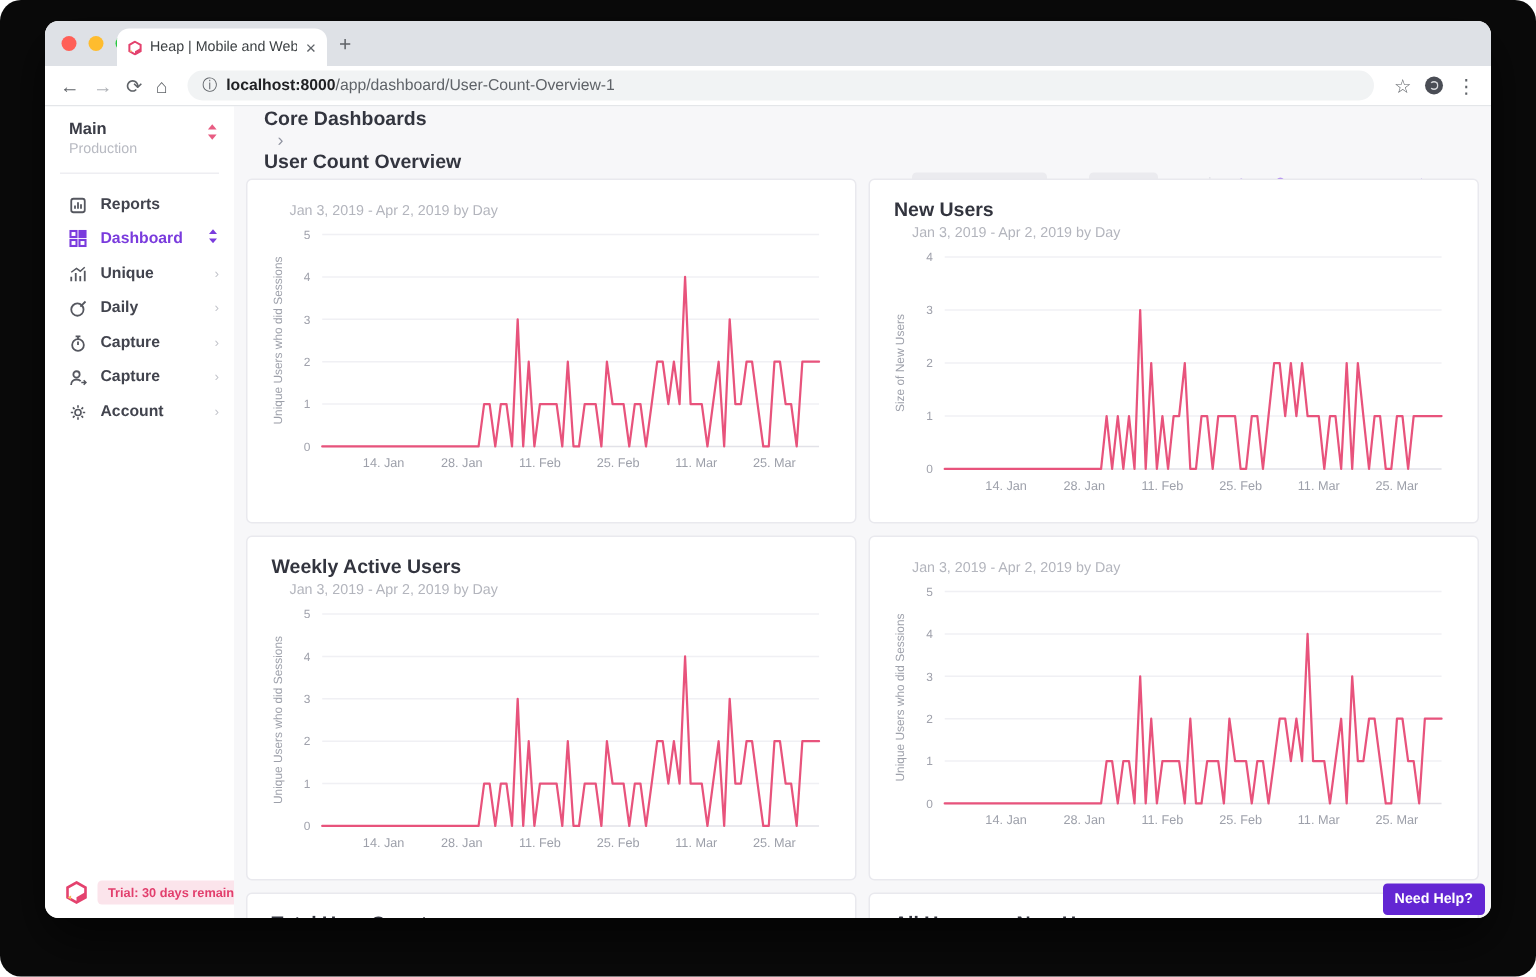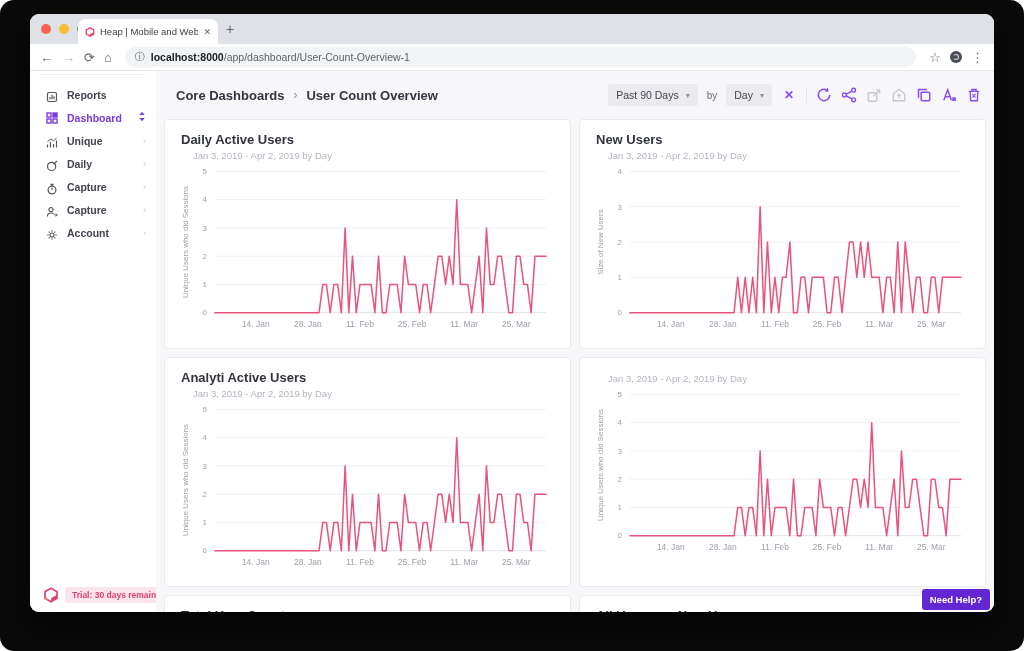--- a/index.html
+++ b/index.html
@@ -50,21 +50,21 @@
   .nav-item .lbl { font-size:10.5px; font-weight:700; color:#42444e; }
   .nav-item .chev { margin-left:auto; font-size:9px; color:#c3c5cc; }
   .nav-item.active .lbl, .nav-item.active .ic { color:#7a3bdd; }
   .nav-item.active .ic svg, .ws .pink svg { display:block; }
   .trial { position:absolute; left:13px; bottom:9px; display:flex; align-items:center; gap:6px; }
   .trial-badge { background:#fbe4eb; color:#e23f6d; font-size:8.5px; font-weight:600; padding:3px 7px;
                  border-radius:3px; white-space:nowrap; }
 
   
   .main { flex:1; background:#f7f7f9; padding:0 8px; position:relative; overflow:hidden; }
-  .page-header { height:48px; display:flex; align-items:center; padding:0 4px 0 12px; }
+  .page-header { height:48px; display:flex; align-items:flex-start; padding:0 4px 0 12px;flex-direction:column; }
   .crumb { font-size:13px; font-weight:700; color:#33353f; }
   .crumb-sep { font-size:12px; color:#9093a0; margin:0 9px; font-weight:400; }
   .controls { margin-left:auto; display:flex; align-items:center; gap:9px; }
   .pill { background:#ebebef; border-radius:3px; height:22px; display:flex; align-items:center; gap:7px;
           padding:0 8px; font-size:10.5px; color:#43454f; }
   .pill .dd { font-size:8px; color:#8f919c; }
   .by { font-size:10px; color:#6b6d78; }
   .xbtn { color:#8a4af3; font-size:12px; font-weight:700; margin:0 3px; }
   .vsep { width:1px; height:16px; background:#e4e4ea; }
   .act { width:16px; height:16px; color:#8a4af3; }
@@ -117,20 +117,30 @@
         <span class="omni-url"><b style="font-weight:700">localhost:8000</b><span class="path">/app/dashboard/User-Count-Overview-1</span></span>
       </div>
       <span class="nav-ic">☆</span>
       <span class="ext-dot"></span>
       <span class="nav-ic">⋮</span>
     </div>
 
     <div class="app">
 
       <aside class="sidebar">
+        <div class="ws">
+          <div class="ws-name">Main</div>
+          <div class="ws-env">Production</div>
+          <span class="caret-ud pink">
+            <svg width="9" height="12" viewBox="0 0 10 14" fill="#e85c82">
+                <path d="M5 1 L8.4 5 H1.6 Z"></path>
+                <path d="M5 13 L1.6 9 H8.4 Z"></path>
+              </svg>
+          </span>
+        </div>
         <div class="sep"></div>
 
         <div class="nav-item">
           <span class="ic">
             <svg width="12" height="12" viewBox="0 0 12 12" fill="none" stroke="currentColor" stroke-width="1.2">
               <rect x="1.5" y="1.5" width="9" height="9" rx="1.5"></rect>
                 <path d="M4 8.2V6 M6 8.2V3.8 M8 8.2V5.2"></path>
               </svg>
           </span>
           <span class="lbl">Reports</span>
@@ -280,98 +290,20 @@
             <span class="act">
               <svg viewBox="0 0 14 14" fill="none" stroke="currentColor" stroke-width="1.2">
                 <path d="M2.5 3.8 h9 M5.2 3.8 V2.2 h3.6 v1.6 M3.6 3.8 l.5 8.2 h5.8 l.5-8.2"></path>
                   <path d="M5.6 6 l2.8 3.4 M8.4 6 L5.6 9.4" stroke-width="1"></path>
                 </svg>
             </span>
           </div>
         </div>
 
         <div class="row">
-          <div class="card">
-            <div class="c-title">Daily Active Users</div>
-            <div class="c-sub">Jan 3, 2019 - Apr 2, 2019 by Day</div>
-            <svg class="chart" viewBox="0 0 375 170">
-                <line x1="34" y1="150" x2="367" y2="150" stroke="#e2e2e8" stroke-width="1"></line>
-                <text x="26" y="152.8" text-anchor="end" font-size="8" fill="#a0a2ac">0</text>
-                <line x1="34" y1="121.60000000000001" x2="367" y2="121.60000000000001" stroke="#f0f0f4" stroke-width="1"></line>
-                <text x="26" y="124.4" text-anchor="end" font-size="8" fill="#a0a2ac">1</text>
-                <line x1="34" y1="93.2" x2="367" y2="93.2" stroke="#f0f0f4" stroke-width="1"></line>
-                <text x="26" y="96" text-anchor="end" font-size="8" fill="#a0a2ac">2</text>
-                <line x1="34" y1="64.80000000000001" x2="367" y2="64.80000000000001" stroke="#f0f0f4" stroke-width="1"></line>
-                <text x="26" y="67.60000000000001" text-anchor="end" font-size="8" fill="#a0a2ac">3</text>
-                <line x1="34" y1="36.39999999999999" x2="367" y2="36.39999999999999" stroke="#f0f0f4" stroke-width="1"></line>
-                <text x="26" y="39.19999999999999" text-anchor="end" font-size="8" fill="#a0a2ac">4</text>
-                <line x1="34" y1="8" x2="367" y2="8" stroke="#f0f0f4" stroke-width="1"></line>
-                <text x="26" y="10.8" text-anchor="end" font-size="8" fill="#a0a2ac">5</text>
-                <text x="75.15730337078651" y="164" text-anchor="middle" font-size="8.5" fill="#9da0aa">14. Jan</text>
-                <text x="127.53932584269663" y="164" text-anchor="middle" font-size="8.5" fill="#9da0aa">28. Jan</text>
-                <text x="179.92134831460675" y="164" text-anchor="middle" font-size="8.5" fill="#9da0aa">11. Feb</text>
-                <text x="232.30337078651687" y="164" text-anchor="middle" font-size="8.5" fill="#9da0aa">25. Feb</text>
-                <text x="284.685393258427" y="164" text-anchor="middle" font-size="8.5" fill="#9da0aa">11. Mar</text>
-                <text x="337.0674157303371" y="164" text-anchor="middle" font-size="8.5" fill="#9da0aa">25. Mar</text>
-                <text transform="translate(7 79) rotate(-90)" text-anchor="middle" font-size="8" fill="#9da0aa">Unique Users who did Sessions</text>
-                <polyline points="34.0,150.0 37.7,150.0 41.5,150.0 45.2,150.0 49.0,150.0 52.7,150.0 56.4,150.0 60.2,150.0 63.9,150.0 67.7,150.0 71.4,150.0 75.2,150.0 78.9,150.0 82.6,150.0 86.4,150.0 90.1,150.0 93.9,150.0 97.6,150.0 101.3,150.0 105.1,150.0 108.8,150.0 112.6,150.0 116.3,150.0 120.1,150.0 123.8,150.0 127.5,150.0 131.3,150.0 135.0,150.0 138.8,150.0 142.5,121.6 146.2,121.6 150.0,150.0 153.7,121.6 157.5,121.6 161.2,150.0 165.0,64.8 168.7,150.0 172.4,93.2 176.2,150.0 179.9,121.6 183.7,121.6 187.4,121.6 191.1,121.6 194.9,150.0 198.6,93.2 202.4,150.0 206.1,150.0 209.9,121.6 213.6,121.6 217.3,121.6 221.1,150.0 224.8,93.2 228.6,121.6 232.3,121.6 236.0,121.6 239.8,150.0 243.5,121.6 247.3,121.6 251.0,150.0 254.8,121.6 258.5,93.2 262.2,93.2 266.0,121.6 269.7,93.2 273.5,121.6 277.2,36.4 280.9,121.6 284.7,121.6 288.4,121.6 292.2,150.0 295.9,121.6 299.7,93.2 303.4,150.0 307.1,64.8 310.9,121.6 314.6,121.6 318.4,93.2 322.1,93.2 325.8,121.6 329.6,150.0 333.3,150.0 337.1,93.2 340.8,93.2 344.6,121.6 348.3,121.6 352.0,150.0 355.8,93.2 359.5,93.2 363.3,93.2 367.0,93.2" fill="none" stroke="#e8537c" stroke-width="1.5" stroke-linejoin="round" stroke-linecap="round"></polyline>
-              </svg>
-          </div>
-          <div class="card">
-            <div class="c-title">New Users</div>
-            <div class="c-sub">Jan 3, 2019 - Apr 2, 2019 by Day</div>
-            <svg class="chart" viewBox="0 0 375 170">
-                <line x1="34" y1="150" x2="367" y2="150" stroke="#e2e2e8" stroke-width="1"></line>
-                <text x="26" y="152.8" text-anchor="end" font-size="8" fill="#a0a2ac">0</text>
-                <line x1="34" y1="114.5" x2="367" y2="114.5" stroke="#f0f0f4" stroke-width="1"></line>
-                <text x="26" y="117.3" text-anchor="end" font-size="8" fill="#a0a2ac">1</text>
-                <line x1="34" y1="79" x2="367" y2="79" stroke="#f0f0f4" stroke-width="1"></line>
-                <text x="26" y="81.8" text-anchor="end" font-size="8" fill="#a0a2ac">2</text>
-                <line x1="34" y1="43.5" x2="367" y2="43.5" stroke="#f0f0f4" stroke-width="1"></line>
-                <text x="26" y="46.3" text-anchor="end" font-size="8" fill="#a0a2ac">3</text>
-                <line x1="34" y1="8" x2="367" y2="8" stroke="#f0f0f4" stroke-width="1"></line>
-                <text x="26" y="10.8" text-anchor="end" font-size="8" fill="#a0a2ac">4</text>
-                <text x="75.15730337078651" y="164" text-anchor="middle" font-size="8.5" fill="#9da0aa">14. Jan</text>
-                <text x="127.53932584269663" y="164" text-anchor="middle" font-size="8.5" fill="#9da0aa">28. Jan</text>
-                <text x="179.92134831460675" y="164" text-anchor="middle" font-size="8.5" fill="#9da0aa">11. Feb</text>
-                <text x="232.30337078651687" y="164" text-anchor="middle" font-size="8.5" fill="#9da0aa">25. Feb</text>
-                <text x="284.685393258427" y="164" text-anchor="middle" font-size="8.5" fill="#9da0aa">11. Mar</text>
-                <text x="337.0674157303371" y="164" text-anchor="middle" font-size="8.5" fill="#9da0aa">25. Mar</text>
-                <text transform="translate(7 79) rotate(-90)" text-anchor="middle" font-size="8" fill="#9da0aa">Size of New Users</text>
-                <polyline points="34.0,150.0 37.7,150.0 41.5,150.0 45.2,150.0 49.0,150.0 52.7,150.0 56.4,150.0 60.2,150.0 63.9,150.0 67.7,150.0 71.4,150.0 75.2,150.0 78.9,150.0 82.6,150.0 86.4,150.0 90.1,150.0 93.9,150.0 97.6,150.0 101.3,150.0 105.1,150.0 108.8,150.0 112.6,150.0 116.3,150.0 120.1,150.0 123.8,150.0 127.5,150.0 131.3,150.0 135.0,150.0 138.8,150.0 142.5,114.5 146.2,150.0 150.0,114.5 153.7,150.0 157.5,114.5 161.2,150.0 165.0,43.5 168.7,150.0 172.4,79.0 176.2,150.0 179.9,114.5 183.7,150.0 187.4,114.5 191.1,114.5 194.9,79.0 198.6,150.0 202.4,150.0 206.1,114.5 209.9,114.5 213.6,150.0 217.3,114.5 221.1,114.5 224.8,114.5 228.6,114.5 232.3,150.0 236.0,150.0 239.8,114.5 243.5,114.5 247.3,150.0 251.0,114.5 254.8,79.0 258.5,79.0 262.2,114.5 266.0,79.0 269.7,114.5 273.5,79.0 277.2,114.5 280.9,114.5 284.7,114.5 288.4,150.0 292.2,114.5 295.9,114.5 299.7,150.0 303.4,79.0 307.1,150.0 310.9,79.0 314.6,114.5 318.4,150.0 322.1,114.5 325.8,114.5 329.6,150.0 333.3,150.0 337.1,114.5 340.8,114.5 344.6,150.0 348.3,114.5 352.0,114.5 355.8,114.5 359.5,114.5 363.3,114.5 367.0,114.5" fill="none" stroke="#e8537c" stroke-width="1.5" stroke-linejoin="round" stroke-linecap="round"></polyline>
-              </svg>
-          </div>
-        </div>
-        <div class="row">
-          <div class="card">
-            <div class="c-title">Analyti Active Users</div>
-            <div class="c-sub">Jan 3, 2019 - Apr 2, 2019 by Day</div>
-            <svg class="chart" viewBox="0 0 375 170">
-                <line x1="34" y1="150" x2="367" y2="150" stroke="#e2e2e8" stroke-width="1"></line>
-                <text x="26" y="152.8" text-anchor="end" font-size="8" fill="#a0a2ac">0</text>
-                <line x1="34" y1="121.60000000000001" x2="367" y2="121.60000000000001" stroke="#f0f0f4" stroke-width="1"></line>
-                <text x="26" y="124.4" text-anchor="end" font-size="8" fill="#a0a2ac">1</text>
-                <line x1="34" y1="93.2" x2="367" y2="93.2" stroke="#f0f0f4" stroke-width="1"></line>
-                <text x="26" y="96" text-anchor="end" font-size="8" fill="#a0a2ac">2</text>
-                <line x1="34" y1="64.80000000000001" x2="367" y2="64.80000000000001" stroke="#f0f0f4" stroke-width="1"></line>
-                <text x="26" y="67.60000000000001" text-anchor="end" font-size="8" fill="#a0a2ac">3</text>
-                <line x1="34" y1="36.39999999999999" x2="367" y2="36.39999999999999" stroke="#f0f0f4" stroke-width="1"></line>
-                <text x="26" y="39.19999999999999" text-anchor="end" font-size="8" fill="#a0a2ac">4</text>
-                <line x1="34" y1="8" x2="367" y2="8" stroke="#f0f0f4" stroke-width="1"></line>
-                <text x="26" y="10.8" text-anchor="end" font-size="8" fill="#a0a2ac">5</text>
-                <text x="75.15730337078651" y="164" text-anchor="middle" font-size="8.5" fill="#9da0aa">14. Jan</text>
-                <text x="127.53932584269663" y="164" text-anchor="middle" font-size="8.5" fill="#9da0aa">28. Jan</text>
-                <text x="179.92134831460675" y="164" text-anchor="middle" font-size="8.5" fill="#9da0aa">11. Feb</text>
-                <text x="232.30337078651687" y="164" text-anchor="middle" font-size="8.5" fill="#9da0aa">25. Feb</text>
-                <text x="284.685393258427" y="164" text-anchor="middle" font-size="8.5" fill="#9da0aa">11. Mar</text>
-                <text x="337.0674157303371" y="164" text-anchor="middle" font-size="8.5" fill="#9da0aa">25. Mar</text>
-                <text transform="translate(7 79) rotate(-90)" text-anchor="middle" font-size="8" fill="#9da0aa">Unique Users who did Sessions</text>
-                <polyline points="34.0,150.0 37.7,150.0 41.5,150.0 45.2,150.0 49.0,150.0 52.7,150.0 56.4,150.0 60.2,150.0 63.9,150.0 67.7,150.0 71.4,150.0 75.2,150.0 78.9,150.0 82.6,150.0 86.4,150.0 90.1,150.0 93.9,150.0 97.6,150.0 101.3,150.0 105.1,150.0 108.8,150.0 112.6,150.0 116.3,150.0 120.1,150.0 123.8,150.0 127.5,150.0 131.3,150.0 135.0,150.0 138.8,150.0 142.5,121.6 146.2,121.6 150.0,150.0 153.7,121.6 157.5,121.6 161.2,150.0 165.0,64.8 168.7,150.0 172.4,93.2 176.2,150.0 179.9,121.6 183.7,121.6 187.4,121.6 191.1,121.6 194.9,150.0 198.6,93.2 202.4,150.0 206.1,150.0 209.9,121.6 213.6,121.6 217.3,121.6 221.1,150.0 224.8,93.2 228.6,121.6 232.3,121.6 236.0,121.6 239.8,150.0 243.5,121.6 247.3,121.6 251.0,150.0 254.8,121.6 258.5,93.2 262.2,93.2 266.0,121.6 269.7,93.2 273.5,121.6 277.2,36.4 280.9,121.6 284.7,121.6 288.4,121.6 292.2,150.0 295.9,121.6 299.7,93.2 303.4,150.0 307.1,64.8 310.9,121.6 314.6,121.6 318.4,93.2 322.1,93.2 325.8,121.6 329.6,150.0 333.3,150.0 337.1,93.2 340.8,93.2 344.6,121.6 348.3,121.6 352.0,150.0 355.8,93.2 359.5,93.2 363.3,93.2 367.0,93.2" fill="none" stroke="#e8537c" stroke-width="1.5" stroke-linejoin="round" stroke-linecap="round"></polyline>
-              </svg>
-          </div>
           <div class="card">
             <div class="c-sub">Jan 3, 2019 - Apr 2, 2019 by Day</div>
             <svg class="chart" viewBox="0 0 375 170">
                 <line x1="34" y1="150" x2="367" y2="150" stroke="#e2e2e8" stroke-width="1"></line>
                 <text x="26" y="152.8" text-anchor="end" font-size="8" fill="#a0a2ac">0</text>
                 <line x1="34" y1="121.60000000000001" x2="367" y2="121.60000000000001" stroke="#f0f0f4" stroke-width="1"></line>
                 <text x="26" y="124.4" text-anchor="end" font-size="8" fill="#a0a2ac">1</text>
                 <line x1="34" y1="93.2" x2="367" y2="93.2" stroke="#f0f0f4" stroke-width="1"></line>
                 <text x="26" y="96" text-anchor="end" font-size="8" fill="#a0a2ac">2</text>
                 <line x1="34" y1="64.80000000000001" x2="367" y2="64.80000000000001" stroke="#f0f0f4" stroke-width="1"></line>
@@ -383,20 +315,97 @@
                 <text x="75.15730337078651" y="164" text-anchor="middle" font-size="8.5" fill="#9da0aa">14. Jan</text>
                 <text x="127.53932584269663" y="164" text-anchor="middle" font-size="8.5" fill="#9da0aa">28. Jan</text>
                 <text x="179.92134831460675" y="164" text-anchor="middle" font-size="8.5" fill="#9da0aa">11. Feb</text>
                 <text x="232.30337078651687" y="164" text-anchor="middle" font-size="8.5" fill="#9da0aa">25. Feb</text>
                 <text x="284.685393258427" y="164" text-anchor="middle" font-size="8.5" fill="#9da0aa">11. Mar</text>
                 <text x="337.0674157303371" y="164" text-anchor="middle" font-size="8.5" fill="#9da0aa">25. Mar</text>
                 <text transform="translate(7 79) rotate(-90)" text-anchor="middle" font-size="8" fill="#9da0aa">Unique Users who did Sessions</text>
                 <polyline points="34.0,150.0 37.7,150.0 41.5,150.0 45.2,150.0 49.0,150.0 52.7,150.0 56.4,150.0 60.2,150.0 63.9,150.0 67.7,150.0 71.4,150.0 75.2,150.0 78.9,150.0 82.6,150.0 86.4,150.0 90.1,150.0 93.9,150.0 97.6,150.0 101.3,150.0 105.1,150.0 108.8,150.0 112.6,150.0 116.3,150.0 120.1,150.0 123.8,150.0 127.5,150.0 131.3,150.0 135.0,150.0 138.8,150.0 142.5,121.6 146.2,121.6 150.0,150.0 153.7,121.6 157.5,121.6 161.2,150.0 165.0,64.8 168.7,150.0 172.4,93.2 176.2,150.0 179.9,121.6 183.7,121.6 187.4,121.6 191.1,121.6 194.9,150.0 198.6,93.2 202.4,150.0 206.1,150.0 209.9,121.6 213.6,121.6 217.3,121.6 221.1,150.0 224.8,93.2 228.6,121.6 232.3,121.6 236.0,121.6 239.8,150.0 243.5,121.6 247.3,121.6 251.0,150.0 254.8,121.6 258.5,93.2 262.2,93.2 266.0,121.6 269.7,93.2 273.5,121.6 277.2,36.4 280.9,121.6 284.7,121.6 288.4,121.6 292.2,150.0 295.9,121.6 299.7,93.2 303.4,150.0 307.1,64.8 310.9,121.6 314.6,121.6 318.4,93.2 322.1,93.2 325.8,121.6 329.6,150.0 333.3,150.0 337.1,93.2 340.8,93.2 344.6,121.6 348.3,121.6 352.0,150.0 355.8,93.2 359.5,93.2 363.3,93.2 367.0,93.2" fill="none" stroke="#e8537c" stroke-width="1.5" stroke-linejoin="round" stroke-linecap="round"></polyline>
               </svg>
           </div>
+          <div class="card">
+            <div class="c-title">New Users</div>
+            <div class="c-sub">Jan 3, 2019 - Apr 2, 2019 by Day</div>
+            <svg class="chart" viewBox="0 0 375 170">
+                <line x1="34" y1="150" x2="367" y2="150" stroke="#e2e2e8" stroke-width="1"></line>
+                <text x="26" y="152.8" text-anchor="end" font-size="8" fill="#a0a2ac">0</text>
+                <line x1="34" y1="114.5" x2="367" y2="114.5" stroke="#f0f0f4" stroke-width="1"></line>
+                <text x="26" y="117.3" text-anchor="end" font-size="8" fill="#a0a2ac">1</text>
+                <line x1="34" y1="79" x2="367" y2="79" stroke="#f0f0f4" stroke-width="1"></line>
+                <text x="26" y="81.8" text-anchor="end" font-size="8" fill="#a0a2ac">2</text>
+                <line x1="34" y1="43.5" x2="367" y2="43.5" stroke="#f0f0f4" stroke-width="1"></line>
+                <text x="26" y="46.3" text-anchor="end" font-size="8" fill="#a0a2ac">3</text>
+                <line x1="34" y1="8" x2="367" y2="8" stroke="#f0f0f4" stroke-width="1"></line>
+                <text x="26" y="10.8" text-anchor="end" font-size="8" fill="#a0a2ac">4</text>
+                <text x="75.15730337078651" y="164" text-anchor="middle" font-size="8.5" fill="#9da0aa">14. Jan</text>
+                <text x="127.53932584269663" y="164" text-anchor="middle" font-size="8.5" fill="#9da0aa">28. Jan</text>
+                <text x="179.92134831460675" y="164" text-anchor="middle" font-size="8.5" fill="#9da0aa">11. Feb</text>
+                <text x="232.30337078651687" y="164" text-anchor="middle" font-size="8.5" fill="#9da0aa">25. Feb</text>
+                <text x="284.685393258427" y="164" text-anchor="middle" font-size="8.5" fill="#9da0aa">11. Mar</text>
+                <text x="337.0674157303371" y="164" text-anchor="middle" font-size="8.5" fill="#9da0aa">25. Mar</text>
+                <text transform="translate(7 79) rotate(-90)" text-anchor="middle" font-size="8" fill="#9da0aa">Size of New Users</text>
+                <polyline points="34.0,150.0 37.7,150.0 41.5,150.0 45.2,150.0 49.0,150.0 52.7,150.0 56.4,150.0 60.2,150.0 63.9,150.0 67.7,150.0 71.4,150.0 75.2,150.0 78.9,150.0 82.6,150.0 86.4,150.0 90.1,150.0 93.9,150.0 97.6,150.0 101.3,150.0 105.1,150.0 108.8,150.0 112.6,150.0 116.3,150.0 120.1,150.0 123.8,150.0 127.5,150.0 131.3,150.0 135.0,150.0 138.8,150.0 142.5,114.5 146.2,150.0 150.0,114.5 153.7,150.0 157.5,114.5 161.2,150.0 165.0,43.5 168.7,150.0 172.4,79.0 176.2,150.0 179.9,114.5 183.7,150.0 187.4,114.5 191.1,114.5 194.9,79.0 198.6,150.0 202.4,150.0 206.1,114.5 209.9,114.5 213.6,150.0 217.3,114.5 221.1,114.5 224.8,114.5 228.6,114.5 232.3,150.0 236.0,150.0 239.8,114.5 243.5,114.5 247.3,150.0 251.0,114.5 254.8,79.0 258.5,79.0 262.2,114.5 266.0,79.0 269.7,114.5 273.5,79.0 277.2,114.5 280.9,114.5 284.7,114.5 288.4,150.0 292.2,114.5 295.9,114.5 299.7,150.0 303.4,79.0 307.1,150.0 310.9,79.0 314.6,114.5 318.4,150.0 322.1,114.5 325.8,114.5 329.6,150.0 333.3,150.0 337.1,114.5 340.8,114.5 344.6,150.0 348.3,114.5 352.0,114.5 355.8,114.5 359.5,114.5 363.3,114.5 367.0,114.5" fill="none" stroke="#e8537c" stroke-width="1.5" stroke-linejoin="round" stroke-linecap="round"></polyline>
+              </svg>
+          </div>
+        </div>
+        <div class="row">
+          <div class="card">
+            <div class="c-title">Weekly Active Users</div>
+            <div class="c-sub">Jan 3, 2019 - Apr 2, 2019 by Day</div>
+            <svg class="chart" viewBox="0 0 375 170">
+                <line x1="34" y1="150" x2="367" y2="150" stroke="#e2e2e8" stroke-width="1"></line>
+                <text x="26" y="152.8" text-anchor="end" font-size="8" fill="#a0a2ac">0</text>
+                <line x1="34" y1="121.60000000000001" x2="367" y2="121.60000000000001" stroke="#f0f0f4" stroke-width="1"></line>
+                <text x="26" y="124.4" text-anchor="end" font-size="8" fill="#a0a2ac">1</text>
+                <line x1="34" y1="93.2" x2="367" y2="93.2" stroke="#f0f0f4" stroke-width="1"></line>
+                <text x="26" y="96" text-anchor="end" font-size="8" fill="#a0a2ac">2</text>
+                <line x1="34" y1="64.80000000000001" x2="367" y2="64.80000000000001" stroke="#f0f0f4" stroke-width="1"></line>
+                <text x="26" y="67.60000000000001" text-anchor="end" font-size="8" fill="#a0a2ac">3</text>
+                <line x1="34" y1="36.39999999999999" x2="367" y2="36.39999999999999" stroke="#f0f0f4" stroke-width="1"></line>
+                <text x="26" y="39.19999999999999" text-anchor="end" font-size="8" fill="#a0a2ac">4</text>
+                <line x1="34" y1="8" x2="367" y2="8" stroke="#f0f0f4" stroke-width="1"></line>
+                <text x="26" y="10.8" text-anchor="end" font-size="8" fill="#a0a2ac">5</text>
+                <text x="75.15730337078651" y="164" text-anchor="middle" font-size="8.5" fill="#9da0aa">14. Jan</text>
+                <text x="127.53932584269663" y="164" text-anchor="middle" font-size="8.5" fill="#9da0aa">28. Jan</text>
+                <text x="179.92134831460675" y="164" text-anchor="middle" font-size="8.5" fill="#9da0aa">11. Feb</text>
+                <text x="232.30337078651687" y="164" text-anchor="middle" font-size="8.5" fill="#9da0aa">25. Feb</text>
+                <text x="284.685393258427" y="164" text-anchor="middle" font-size="8.5" fill="#9da0aa">11. Mar</text>
+                <text x="337.0674157303371" y="164" text-anchor="middle" font-size="8.5" fill="#9da0aa">25. Mar</text>
+                <text transform="translate(7 79) rotate(-90)" text-anchor="middle" font-size="8" fill="#9da0aa">Unique Users who did Sessions</text>
+                <polyline points="34.0,150.0 37.7,150.0 41.5,150.0 45.2,150.0 49.0,150.0 52.7,150.0 56.4,150.0 60.2,150.0 63.9,150.0 67.7,150.0 71.4,150.0 75.2,150.0 78.9,150.0 82.6,150.0 86.4,150.0 90.1,150.0 93.9,150.0 97.6,150.0 101.3,150.0 105.1,150.0 108.8,150.0 112.6,150.0 116.3,150.0 120.1,150.0 123.8,150.0 127.5,150.0 131.3,150.0 135.0,150.0 138.8,150.0 142.5,121.6 146.2,121.6 150.0,150.0 153.7,121.6 157.5,121.6 161.2,150.0 165.0,64.8 168.7,150.0 172.4,93.2 176.2,150.0 179.9,121.6 183.7,121.6 187.4,121.6 191.1,121.6 194.9,150.0 198.6,93.2 202.4,150.0 206.1,150.0 209.9,121.6 213.6,121.6 217.3,121.6 221.1,150.0 224.8,93.2 228.6,121.6 232.3,121.6 236.0,121.6 239.8,150.0 243.5,121.6 247.3,121.6 251.0,150.0 254.8,121.6 258.5,93.2 262.2,93.2 266.0,121.6 269.7,93.2 273.5,121.6 277.2,36.4 280.9,121.6 284.7,121.6 288.4,121.6 292.2,150.0 295.9,121.6 299.7,93.2 303.4,150.0 307.1,64.8 310.9,121.6 314.6,121.6 318.4,93.2 322.1,93.2 325.8,121.6 329.6,150.0 333.3,150.0 337.1,93.2 340.8,93.2 344.6,121.6 348.3,121.6 352.0,150.0 355.8,93.2 359.5,93.2 363.3,93.2 367.0,93.2" fill="none" stroke="#e8537c" stroke-width="1.5" stroke-linejoin="round" stroke-linecap="round"></polyline>
+              </svg>
+          </div>
+          <div class="card">
+            <div class="c-sub">Jan 3, 2019 - Apr 2, 2019 by Day</div>
+            <svg class="chart" viewBox="0 0 375 170">
+                <line x1="34" y1="150" x2="367" y2="150" stroke="#e2e2e8" stroke-width="1"></line>
+                <text x="26" y="152.8" text-anchor="end" font-size="8" fill="#a0a2ac">0</text>
+                <line x1="34" y1="121.60000000000001" x2="367" y2="121.60000000000001" stroke="#f0f0f4" stroke-width="1"></line>
+                <text x="26" y="124.4" text-anchor="end" font-size="8" fill="#a0a2ac">1</text>
+                <line x1="34" y1="93.2" x2="367" y2="93.2" stroke="#f0f0f4" stroke-width="1"></line>
+                <text x="26" y="96" text-anchor="end" font-size="8" fill="#a0a2ac">2</text>
+                <line x1="34" y1="64.80000000000001" x2="367" y2="64.80000000000001" stroke="#f0f0f4" stroke-width="1"></line>
+                <text x="26" y="67.60000000000001" text-anchor="end" font-size="8" fill="#a0a2ac">3</text>
+                <line x1="34" y1="36.39999999999999" x2="367" y2="36.39999999999999" stroke="#f0f0f4" stroke-width="1"></line>
+                <text x="26" y="39.19999999999999" text-anchor="end" font-size="8" fill="#a0a2ac">4</text>
+                <line x1="34" y1="8" x2="367" y2="8" stroke="#f0f0f4" stroke-width="1"></line>
+                <text x="26" y="10.8" text-anchor="end" font-size="8" fill="#a0a2ac">5</text>
+                <text x="75.15730337078651" y="164" text-anchor="middle" font-size="8.5" fill="#9da0aa">14. Jan</text>
+                <text x="127.53932584269663" y="164" text-anchor="middle" font-size="8.5" fill="#9da0aa">28. Jan</text>
+                <text x="179.92134831460675" y="164" text-anchor="middle" font-size="8.5" fill="#9da0aa">11. Feb</text>
+                <text x="232.30337078651687" y="164" text-anchor="middle" font-size="8.5" fill="#9da0aa">25. Feb</text>
+                <text x="284.685393258427" y="164" text-anchor="middle" font-size="8.5" fill="#9da0aa">11. Mar</text>
+                <text x="337.0674157303371" y="164" text-anchor="middle" font-size="8.5" fill="#9da0aa">25. Mar</text>
+                <text transform="translate(7 79) rotate(-90)" text-anchor="middle" font-size="8" fill="#9da0aa">Unique Users who did Sessions</text>
+                <polyline points="34.0,150.0 37.7,150.0 41.5,150.0 45.2,150.0 49.0,150.0 52.7,150.0 56.4,150.0 60.2,150.0 63.9,150.0 67.7,150.0 71.4,150.0 75.2,150.0 78.9,150.0 82.6,150.0 86.4,150.0 90.1,150.0 93.9,150.0 97.6,150.0 101.3,150.0 105.1,150.0 108.8,150.0 112.6,150.0 116.3,150.0 120.1,150.0 123.8,150.0 127.5,150.0 131.3,150.0 135.0,150.0 138.8,150.0 142.5,121.6 146.2,121.6 150.0,150.0 153.7,121.6 157.5,121.6 161.2,150.0 165.0,64.8 168.7,150.0 172.4,93.2 176.2,150.0 179.9,121.6 183.7,121.6 187.4,121.6 191.1,121.6 194.9,150.0 198.6,93.2 202.4,150.0 206.1,150.0 209.9,121.6 213.6,121.6 217.3,121.6 221.1,150.0 224.8,93.2 228.6,121.6 232.3,121.6 236.0,121.6 239.8,150.0 243.5,121.6 247.3,121.6 251.0,150.0 254.8,121.6 258.5,93.2 262.2,93.2 266.0,121.6 269.7,93.2 273.5,121.6 277.2,36.4 280.9,121.6 284.7,121.6 288.4,121.6 292.2,150.0 295.9,121.6 299.7,93.2 303.4,150.0 307.1,64.8 310.9,121.6 314.6,121.6 318.4,93.2 322.1,93.2 325.8,121.6 329.6,150.0 333.3,150.0 337.1,93.2 340.8,93.2 344.6,121.6 348.3,121.6 352.0,150.0 355.8,93.2 359.5,93.2 363.3,93.2 367.0,93.2" fill="none" stroke="#e8537c" stroke-width="1.5" stroke-linejoin="round" stroke-linecap="round"></polyline>
+              </svg>
+          </div>
         </div>
         <div class="row">
           <div class="card partial">
             <div class="c-title">Total User Count</div>
           </div>
           <div class="card partial">
             <div class="c-title">All Users vs. New Users</div>
           </div>
         </div>
       </main>

